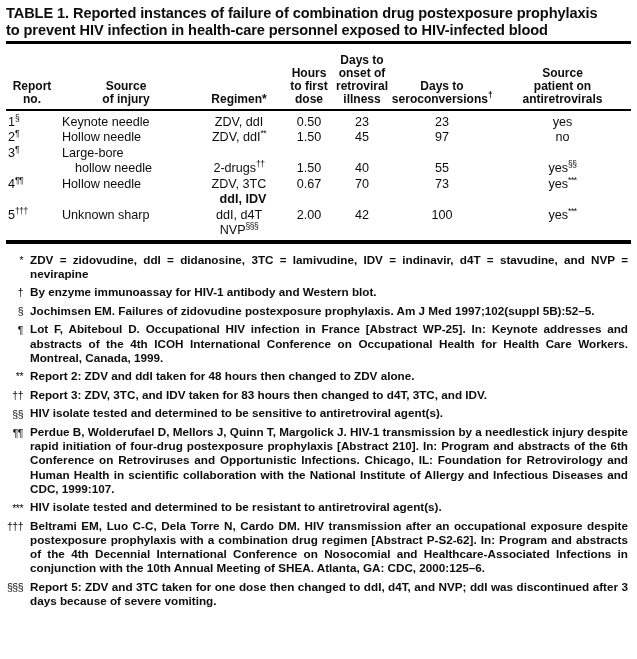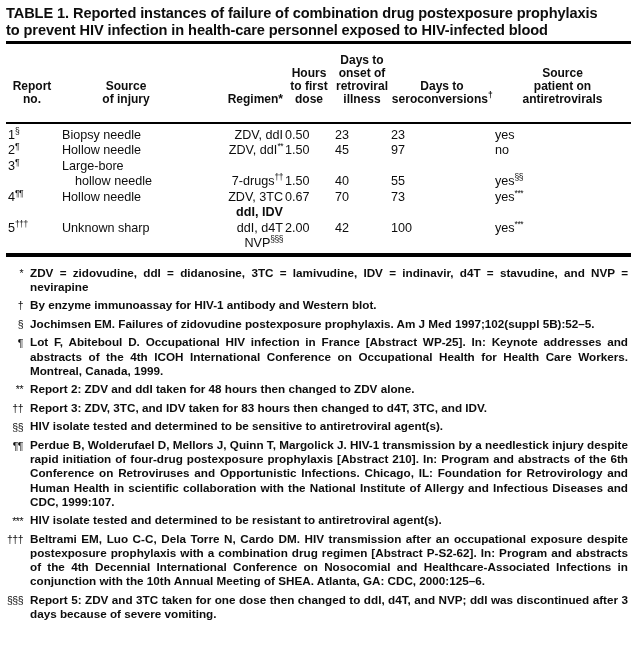--- a/index.html
+++ b/index.html
@@ -24,39 +24,39 @@
   table.main {
     width:100%;
     border-collapse:collapse;
     table-layout:fixed;
   }
   table.main th {
     vertical-align:bottom;
     font-weight:bold;
     font-size:12px;
     line-height:13px;
-    padding:10px 1px 16px 1px;
+    padding:10px 1px 3px 1px;
     border-bottom:2px solid #000;
   }
   table.main td {
     vertical-align:top;
     font-size:12.6px;
     line-height:15.5px;
     padding:0 1px;
   }
   tbody tr:first-child td { padding-top:4px; }
   tbody td.vb { vertical-align:bottom; }
 
   .h-report, .h-source, .h-hours, .h-onset, .h-serocon, .h-patient { text-align:center; }
-  .h-regimen { text-align:right; }
+  .h-regimen { text-align:center; }
 
   .c-report  { text-align:left; padding-left:2px !important; }
   .c-source  { text-align:left; padding-left:4px !important; }
-  .c-regimen { text-align:right; }
-  .c-hours, .c-onset, .c-serocon, .c-patient { text-align:left; }
+  .c-regimen { text-align:center; }
+  .c-hours, .c-onset, .c-serocon, .c-patient { text-align:center; }
 
   .indent  { padding-left:13px; }
   .indent8 { padding-left:8px;font-weight:bold; }
 
   sup {
     font-size:8.5px;
     line-height:0;
     letter-spacing:-0.5px;
     vertical-align:super;
   }
@@ -118,21 +118,21 @@
 seroconversions</span><sup>†</sup></th>
         <th class="h-patient pre">Source
 patient on
 antiretrovirals</th>
       </tr>
     </thead>
     <tbody>
 
       <tr>
         <td class="c-report"><span>1</span><sup>§</sup></td>
-        <td class="c-source">Biopsy needle</td>
+        <td class="c-source">Keynote needle</td>
         <td class="c-regimen"><span>ZDV, ddI</span><sup></sup></td>
         <td class="c-hours">0.50</td>
         <td class="c-onset">23</td>
         <td class="c-serocon">23</td>
         <td class="c-patient"><span>yes</span><sup></sup></td>
       </tr>
 
       <tr>
         <td class="c-report"><span>2</span><sup>¶</sup></td>
         <td class="c-source">Hollow needle</td>
@@ -142,21 +142,21 @@
         <td class="c-serocon">97</td>
         <td class="c-patient"><span>no</span><sup></sup></td>
       </tr>
 
       <tr>
         <td class="c-report"><span>3</span><sup>¶</sup></td>
         <td class="c-source">
           <div>Large-bore</div>
           <div class="indent">hollow needle</div>
         </td>
-        <td class="c-regimen vb"><span>7-drugs</span><sup>††</sup></td>
+        <td class="c-regimen vb"><span>2-drugs</span><sup>††</sup></td>
         <td class="c-hours vb">1.50</td>
         <td class="c-onset vb">40</td>
         <td class="c-serocon vb">55</td>
         <td class="c-patient vb"><span>yes</span><sup>§§</sup></td>
       </tr>
 
       <tr>
         <td class="c-report"><span>4</span><sup>¶¶</sup></td>
         <td class="c-source">Hollow needle</td>
         <td class="c-regimen">

